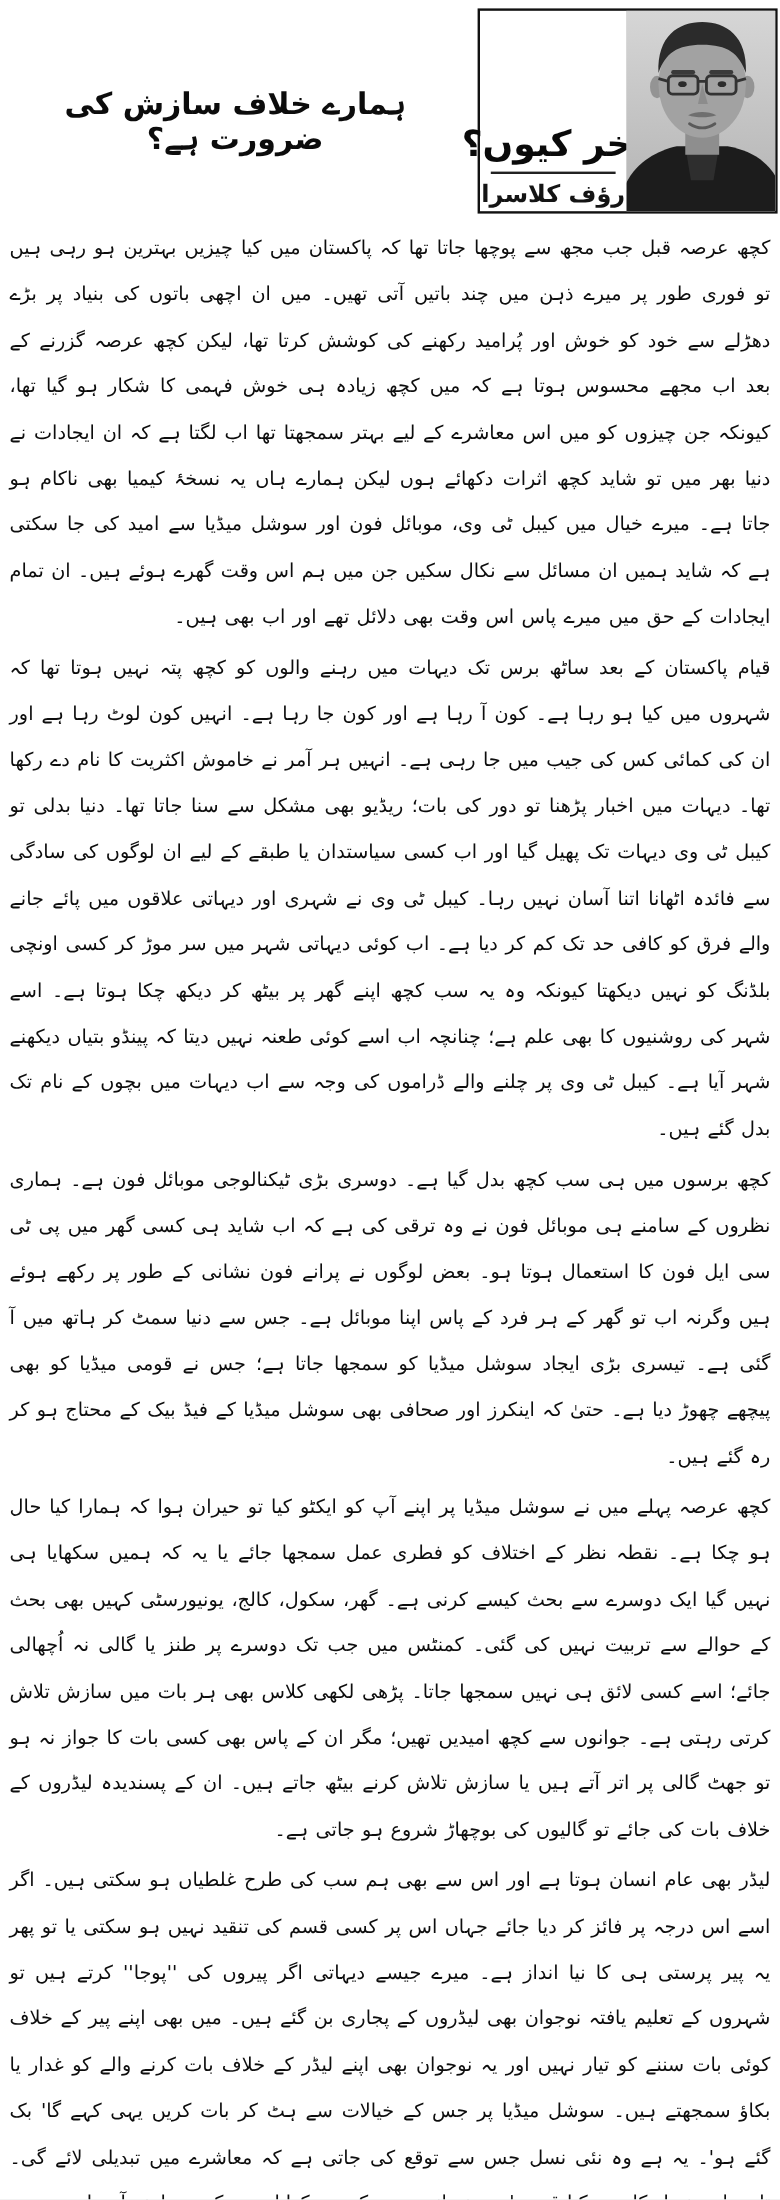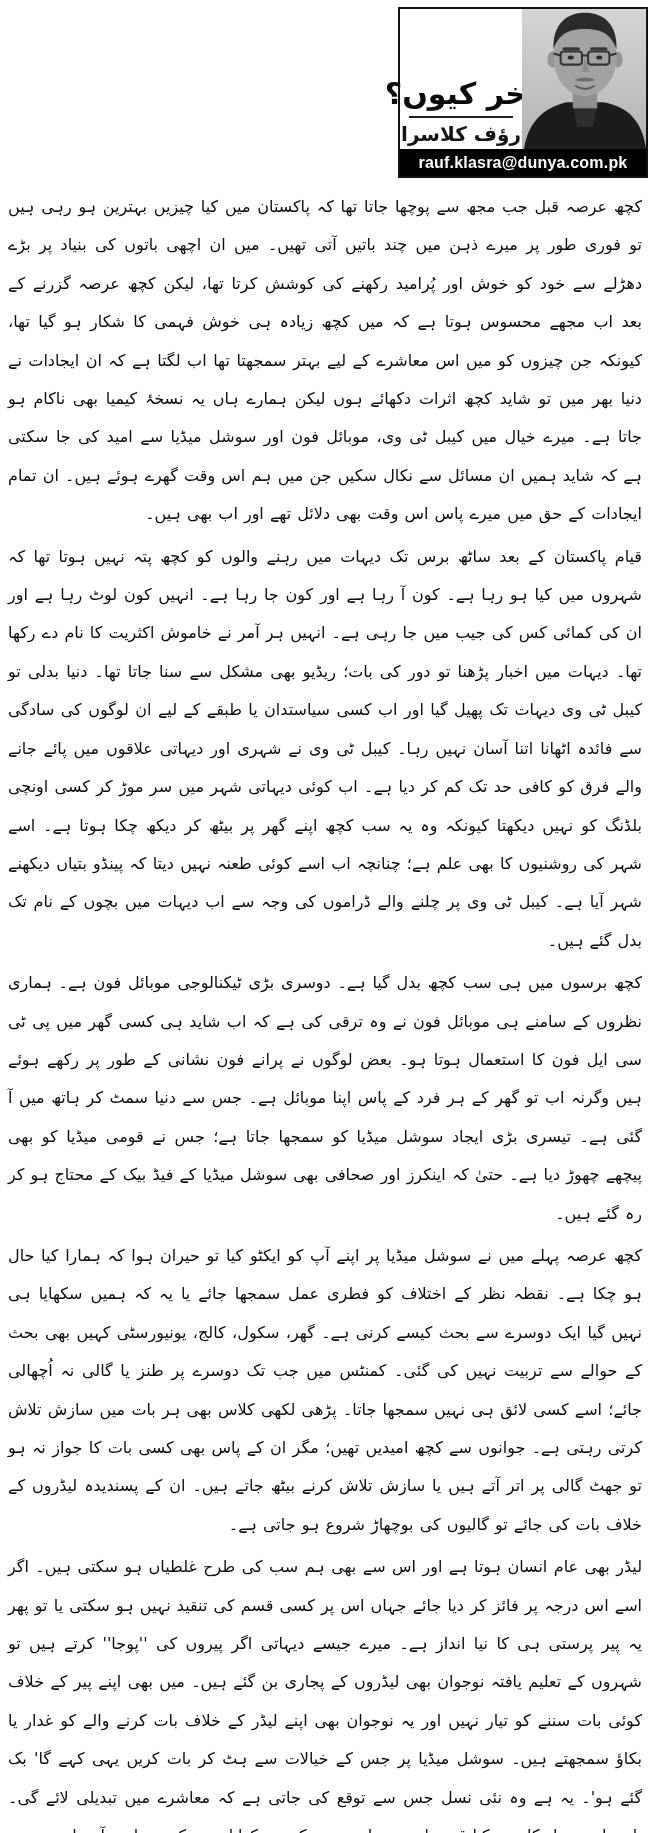--- a/index.html
+++ b/index.html
@@ -83,20 +83,21 @@
     word-spacing:1px;
     color:#0d0d0d;
   }
 </style>
 </head>
 <body>
 
 <div class="page">
 
   <header class="masthead">
+    <h1 class="headline">ہمارے خلاف سازش کی ضرورت ہے؟</h1>
 
     <div class="masthead-box">
       <div class="masthead-top">
         <div class="logo-col">
           <div class="column-title">آخر کیوں؟</div>
           <div class="logo-rule"></div>
           <div class="author-name">رؤف کلاسرا</div>
         </div>
         <div class="photo-wrap">
           <svg viewBox="0 0 122 142" preserveAspectRatio="xMidYMax slice" aria-hidden="true">
@@ -132,21 +133,20 @@
             <ellipse cx="48" cy="52" rx="3" ry="2" fill="#2c2c2c"></ellipse>
             <ellipse cx="76" cy="52" rx="3" ry="2" fill="#2c2c2c"></ellipse>
 
             <path d="M62,52 L59,66 L66,66 Z" fill="#8c8c8c"></path>
 
             <path d="M52,74 C58,71 66,71 72,74 C66,76 58,76 52,74 Z" fill="#6f6f6f"></path>
             <path d="M53,80 C59,84 65,84 71,80" fill="none" stroke="#5a5a5a" stroke-width="2" stroke-linecap="round"></path>
           </svg>
         </div>
       </div>
-      <div class="email-bar">rauf.klasra@dunya.com.pk</div>
     </div>
   </header>
 
   <main class="article-body">
     <p>کچھ عرصہ قبل جب مجھ سے پوچھا جاتا تھا کہ پاکستان میں کیا چیزیں بہترین ہو رہی ہیں تو فوری طور پر میرے ذہن میں چند باتیں آتی تھیں۔ میں ان اچھی باتوں کی بنیاد پر بڑے دھڑلے سے خود کو خوش اور پُرامید رکھنے کی کوشش کرتا تھا، لیکن کچھ عرصہ گزرنے کے بعد اب مجھے محسوس ہوتا ہے کہ میں کچھ زیادہ ہی خوش فہمی کا شکار ہو گیا تھا، کیونکہ جن چیزوں کو میں اس معاشرے کے لیے بہتر سمجھتا تھا اب لگتا ہے کہ ان ایجادات نے دنیا بھر میں تو شاید کچھ اثرات دکھائے ہوں لیکن ہمارے ہاں یہ نسخۂ کیمیا بھی ناکام ہو جاتا ہے۔ میرے خیال میں کیبل ٹی وی، موبائل فون اور سوشل میڈیا سے امید کی جا سکتی ہے کہ شاید ہمیں ان مسائل سے نکال سکیں جن میں ہم اس وقت گھرے ہوئے ہیں۔ ان تمام ایجادات کے حق میں میرے پاس اس وقت بھی دلائل تھے اور اب بھی ہیں۔</p>
     <p>قیام پاکستان کے بعد ساٹھ برس تک دیہات میں رہنے والوں کو کچھ پتہ نہیں ہوتا تھا کہ شہروں میں کیا ہو رہا ہے۔ کون آ رہا ہے اور کون جا رہا ہے۔ انہیں کون لوٹ رہا ہے اور ان کی کمائی کس کی جیب میں جا رہی ہے۔ انہیں ہر آمر نے خاموش اکثریت کا نام دے رکھا تھا۔ دیہات میں اخبار پڑھنا تو دور کی بات؛ ریڈیو بھی مشکل سے سنا جاتا تھا۔ دنیا بدلی تو کیبل ٹی وی دیہات تک پھیل گیا اور اب کسی سیاستدان یا طبقے کے لیے ان لوگوں کی سادگی سے فائدہ اٹھانا اتنا آسان نہیں رہا۔ کیبل ٹی وی نے شہری اور دیہاتی علاقوں میں پائے جانے والے فرق کو کافی حد تک کم کر دیا ہے۔ اب کوئی دیہاتی شہر میں سر موڑ کر کسی اونچی بلڈنگ کو نہیں دیکھتا کیونکہ وہ یہ سب کچھ اپنے گھر پر بیٹھ کر دیکھ چکا ہوتا ہے۔ اسے شہر کی روشنیوں کا بھی علم ہے؛ چنانچہ اب اسے کوئی طعنہ نہیں دیتا کہ پینڈو بتیاں دیکھنے شہر آیا ہے۔ کیبل ٹی وی پر چلنے والے ڈراموں کی وجہ سے اب دیہات میں بچوں کے نام تک بدل گئے ہیں۔</p>
     <p>کچھ برسوں میں ہی سب کچھ بدل گیا ہے۔ دوسری بڑی ٹیکنالوجی موبائل فون ہے۔ ہماری نظروں کے سامنے ہی موبائل فون نے وہ ترقی کی ہے کہ اب شاید ہی کسی گھر میں پی ٹی سی ایل فون کا استعمال ہوتا ہو۔ بعض لوگوں نے پرانے فون نشانی کے طور پر رکھے ہوئے ہیں وگرنہ اب تو گھر کے ہر فرد کے پاس اپنا موبائل ہے۔ جس سے دنیا سمٹ کر ہاتھ میں آ گئی ہے۔ تیسری بڑی ایجاد سوشل میڈیا کو سمجھا جاتا ہے؛ جس نے قومی میڈیا کو بھی پیچھے چھوڑ دیا ہے۔ حتیٰ کہ اینکرز اور صحافی بھی سوشل میڈیا کے فیڈ بیک کے محتاج ہو کر رہ گئے ہیں۔</p>
     <p>کچھ عرصہ پہلے میں نے سوشل میڈیا پر اپنے آپ کو ایکٹو کیا تو حیران ہوا کہ ہمارا کیا حال ہو چکا ہے۔ نقطہ نظر کے اختلاف کو فطری عمل سمجھا جائے یا یہ کہ ہمیں سکھایا ہی نہیں گیا ایک دوسرے سے بحث کیسے کرنی ہے۔ گھر، سکول، کالج، یونیورسٹی کہیں بھی بحث کے حوالے سے تربیت نہیں کی گئی۔ کمنٹس میں جب تک دوسرے پر طنز یا گالی نہ اُچھالی جائے؛ اسے کسی لائق ہی نہیں سمجھا جاتا۔ پڑھی لکھی کلاس بھی ہر بات میں سازش تلاش کرتی رہتی ہے۔ جوانوں سے کچھ امیدیں تھیں؛ مگر ان کے پاس بھی کسی بات کا جواز نہ ہو تو جھٹ گالی پر اتر آتے ہیں یا سازش تلاش کرنے بیٹھ جاتے ہیں۔ ان کے پسندیدہ لیڈروں کے خلاف بات کی جائے تو گالیوں کی بوچھاڑ شروع ہو جاتی ہے۔</p>
     <p>لیڈر بھی عام انسان ہوتا ہے اور اس سے بھی ہم سب کی طرح غلطیاں ہو سکتی ہیں۔ اگر اسے اس درجہ پر فائز کر دیا جائے جہاں اس پر کسی قسم کی تنقید نہیں ہو سکتی یا تو پھر یہ پیر پرستی ہی کا نیا انداز ہے۔ میرے جیسے دیہاتی اگر پیروں کی ''پوجا'' کرتے ہیں تو شہروں کے تعلیم یافتہ نوجوان بھی لیڈروں کے پجاری بن گئے ہیں۔ میں بھی اپنے پیر کے خلاف کوئی بات سننے کو تیار نہیں اور یہ نوجوان بھی اپنے لیڈر کے خلاف بات کرنے والے کو غدار یا بکاؤ سمجھتے ہیں۔ سوشل میڈیا پر جس کے خیالات سے ہٹ کر بات کریں یہی کہے گا' بک گئے ہو'۔ یہ ہے وہ نئی نسل جس سے توقع کی جاتی ہے کہ معاشرے میں تبدیلی لائے گی۔ تاہم اس نسل کا بھی کیا قصور' ہم نے انہیں جو کچھ سکھایا وہی کچھ سامنے آ رہا ہے۔</p>
 

